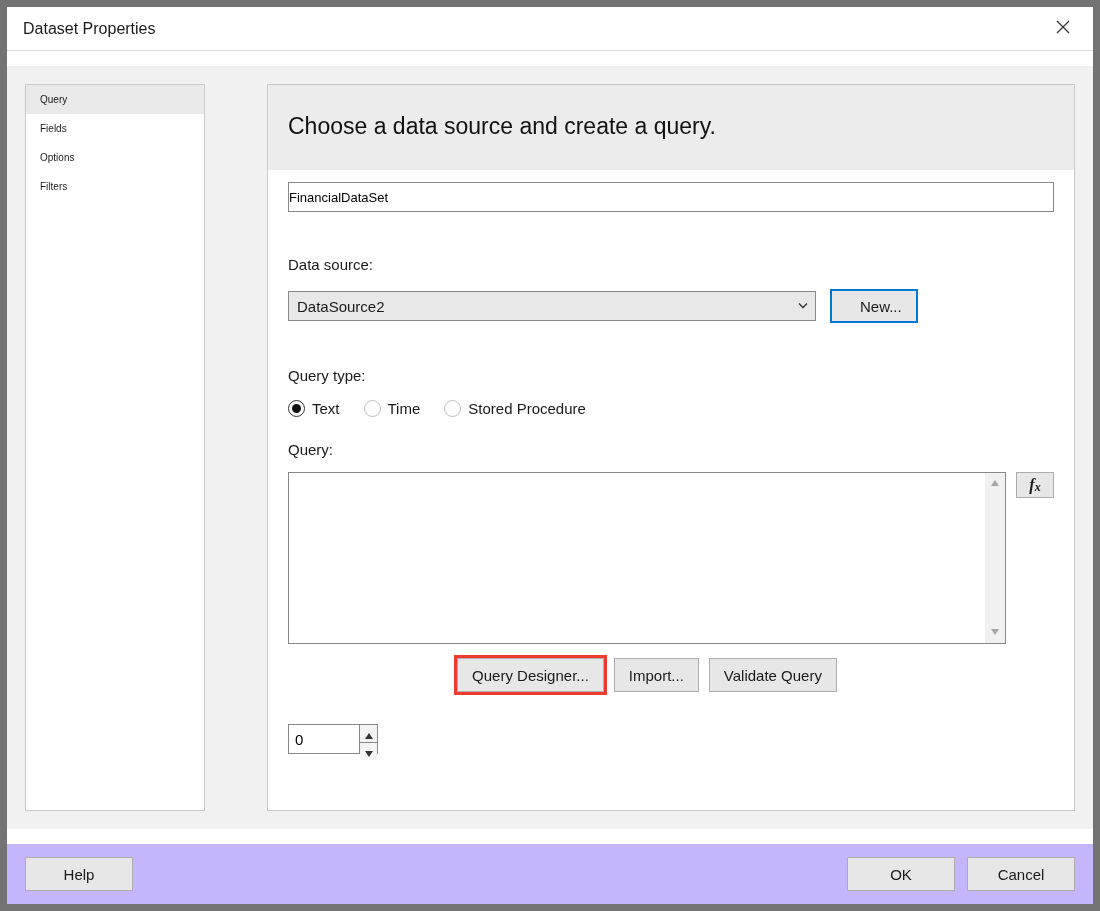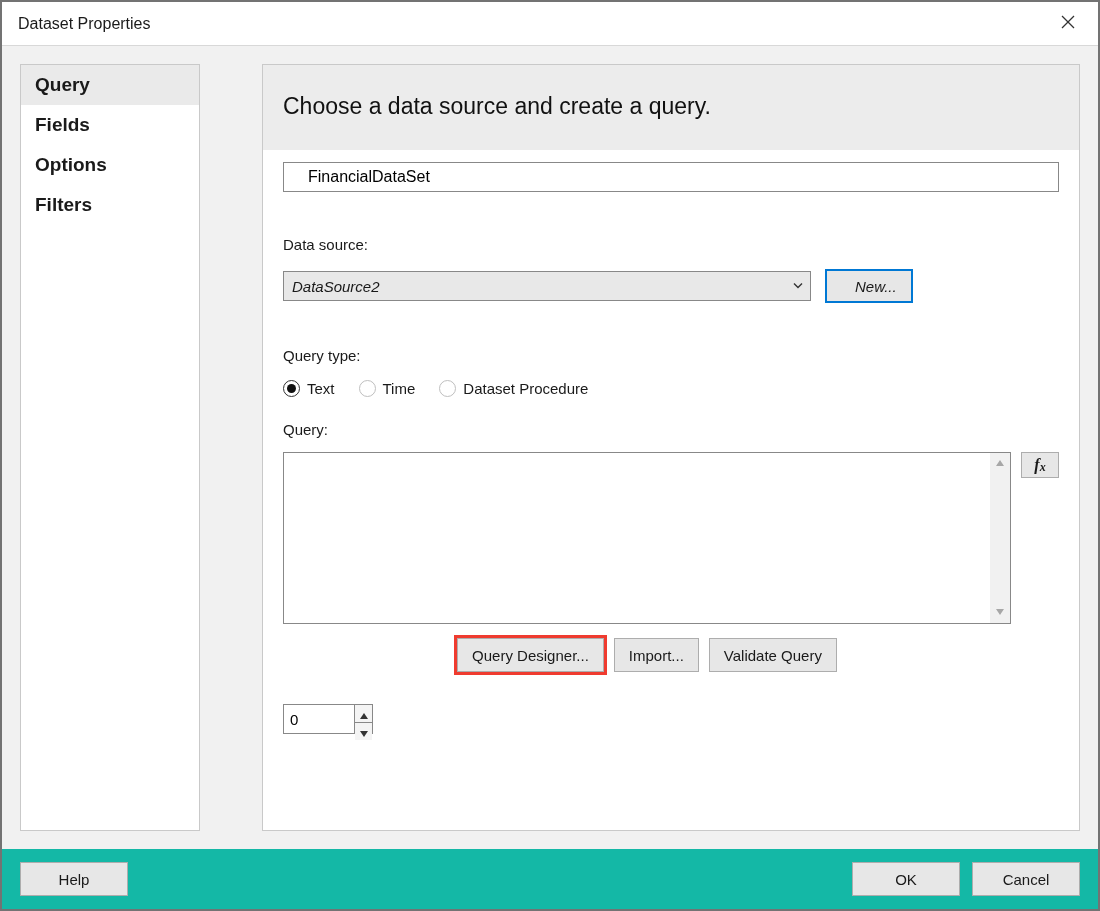--- a/index.html
+++ b/index.html
@@ -7,24 +7,25 @@
     margin: 0; padding: 0;
     width: 1100px; height: 911px;
     font-family: "Segoe UI", Arial, sans-serif;
     font-size: 15px;
     color: #1a1a1a;
     background: #fff;
     overflow: hidden;
   }
   .window {
     width: 1100px; height: 911px;
-    border: 2px solid #737373;
+    border: 7px solid #737373;
     display: flex;
     flex-direction: column;
     background: #fff;
+    gap: 15px;
   }
   .titlebar {
     height: 44px;
     display: flex;
     align-items: center;
     padding: 0 10px 0 16px;
     border-bottom: 1px solid #d8d8d8;
     background: #fff;
   }
   .titlebar .title { flex: 1; font-size: 16px; }
@@ -45,23 +46,22 @@
 
   .sidebar {
     width: 180px;
     background: #fff;
     border: 1px solid #c9c9c9;
     display: flex;
     flex-direction: column;
   }
   .sidebar-item {
     padding: 9px 14px;
-    font-size: 19px;
+    font-size: 10px;
     cursor: default;
-    font-weight: bold;
   }
   .sidebar-item.selected {
     background: #eaeaea;
   }
 
   .main-panel {
     flex: 1;
     background: #fff;
     border: 1px solid #c9c9c9;
     display: flex;
@@ -84,28 +84,28 @@
     flex: 1;
     display: flex;
     flex-direction: column;
   }
 
   .field-label { font-size: 15px; margin-bottom: 6px; margin-top: 6px; }
   .text-input {
     width: 100%;
     height: 30px;
     border: 1px solid #888;
-    padding: 2px 24px;
-    font-size: 16px;
+    padding: 2px 0;
+    font-size: 13px;
     background: #fff;
   }
 
   .row { display: flex; align-items: center; gap: 14px; }
 
-  .data-source-row { margin-top: 10px; font-style: italic; }
+  .data-source-row { margin-top: 10px; }
   .combo {
     width: 528px;
     height: 30px;
     border: 1px solid #888;
     background: #e8e8e8;
     display: flex;
     align-items: center;
     padding: 0 8px;
     position: relative;
   }
@@ -195,21 +195,21 @@
   }
   .spinner .spin {
     flex: 1; display: flex; align-items: center; justify-content: center;
     background: #f4f4f4;
   }
   .spinner .spin:first-child { border-bottom: 1px solid #888; }
   .spinner .spin svg { width: 8px; height: 6px; fill: #333; }
 
   .footer {
     height: 60px;
-    background: #14b8a6;
+    background: #c4b5fd;
     display: flex;
     align-items: center;
     padding: 0 18px;
     gap: 12px;
   }
   .footer .spacer { flex: 1; }
   .footer .btn { min-width: 108px; height: 34px; }
 
   .section-gap { height: 38px; }
 </style>
@@ -281,21 +281,21 @@
                 <span class="radio-dot"></span>
               </span>
             <span>Text</span>
           </div>
           <div class="radio">
             <span class="radio-circle dim"></span>
             <span>Time</span>
           </div>
           <div class="radio">
             <span class="radio-circle dim"></span>
-            <span>Dataset Procedure</span>
+            <span>Stored Procedure</span>
           </div>
         </div>
 
         <div class="field-label" style="margin-top:24px">Query:</div>
         <div class="query-area-row">
           <div class="query-textarea">
             <span></span>
             <div class="scrollbar">
               <span class="scroll-arrow">
                 <svg viewBox="0 0 12 12">

